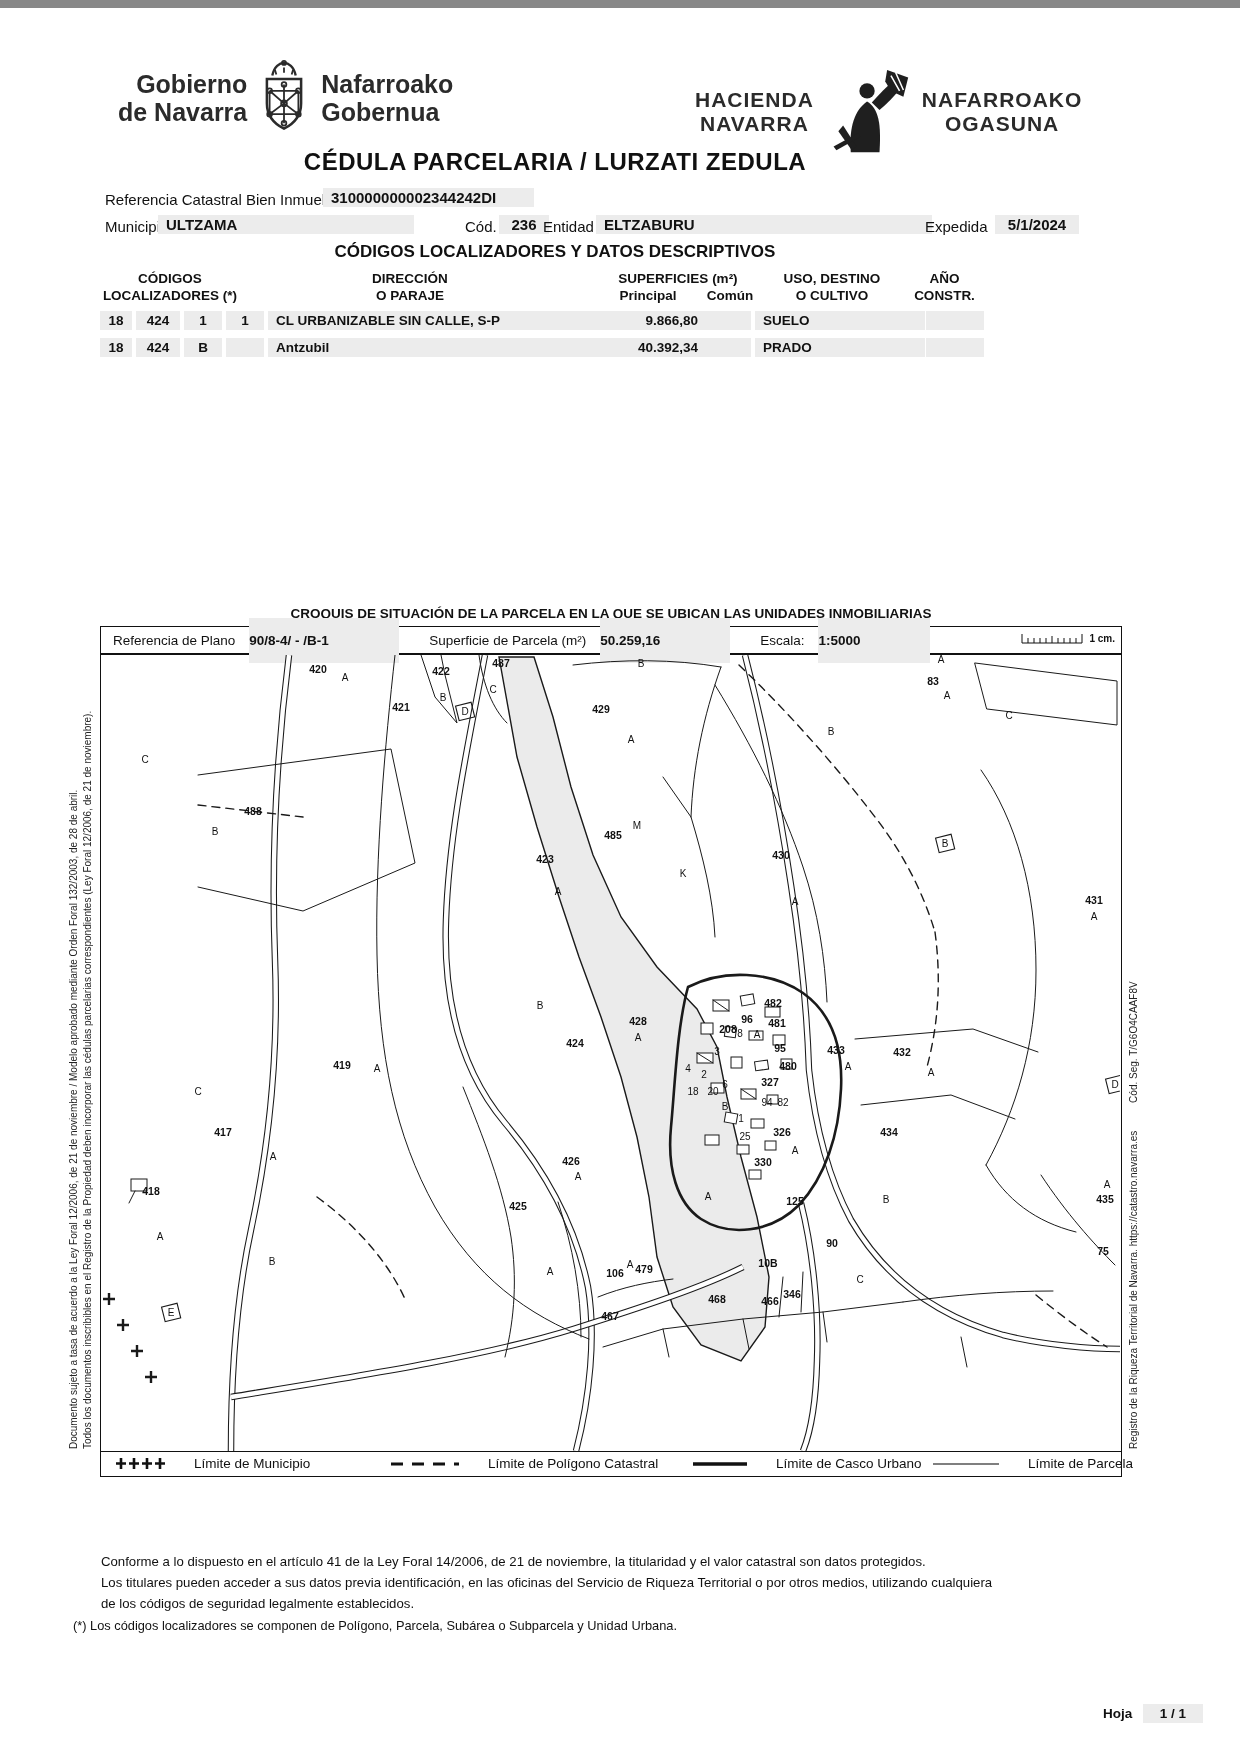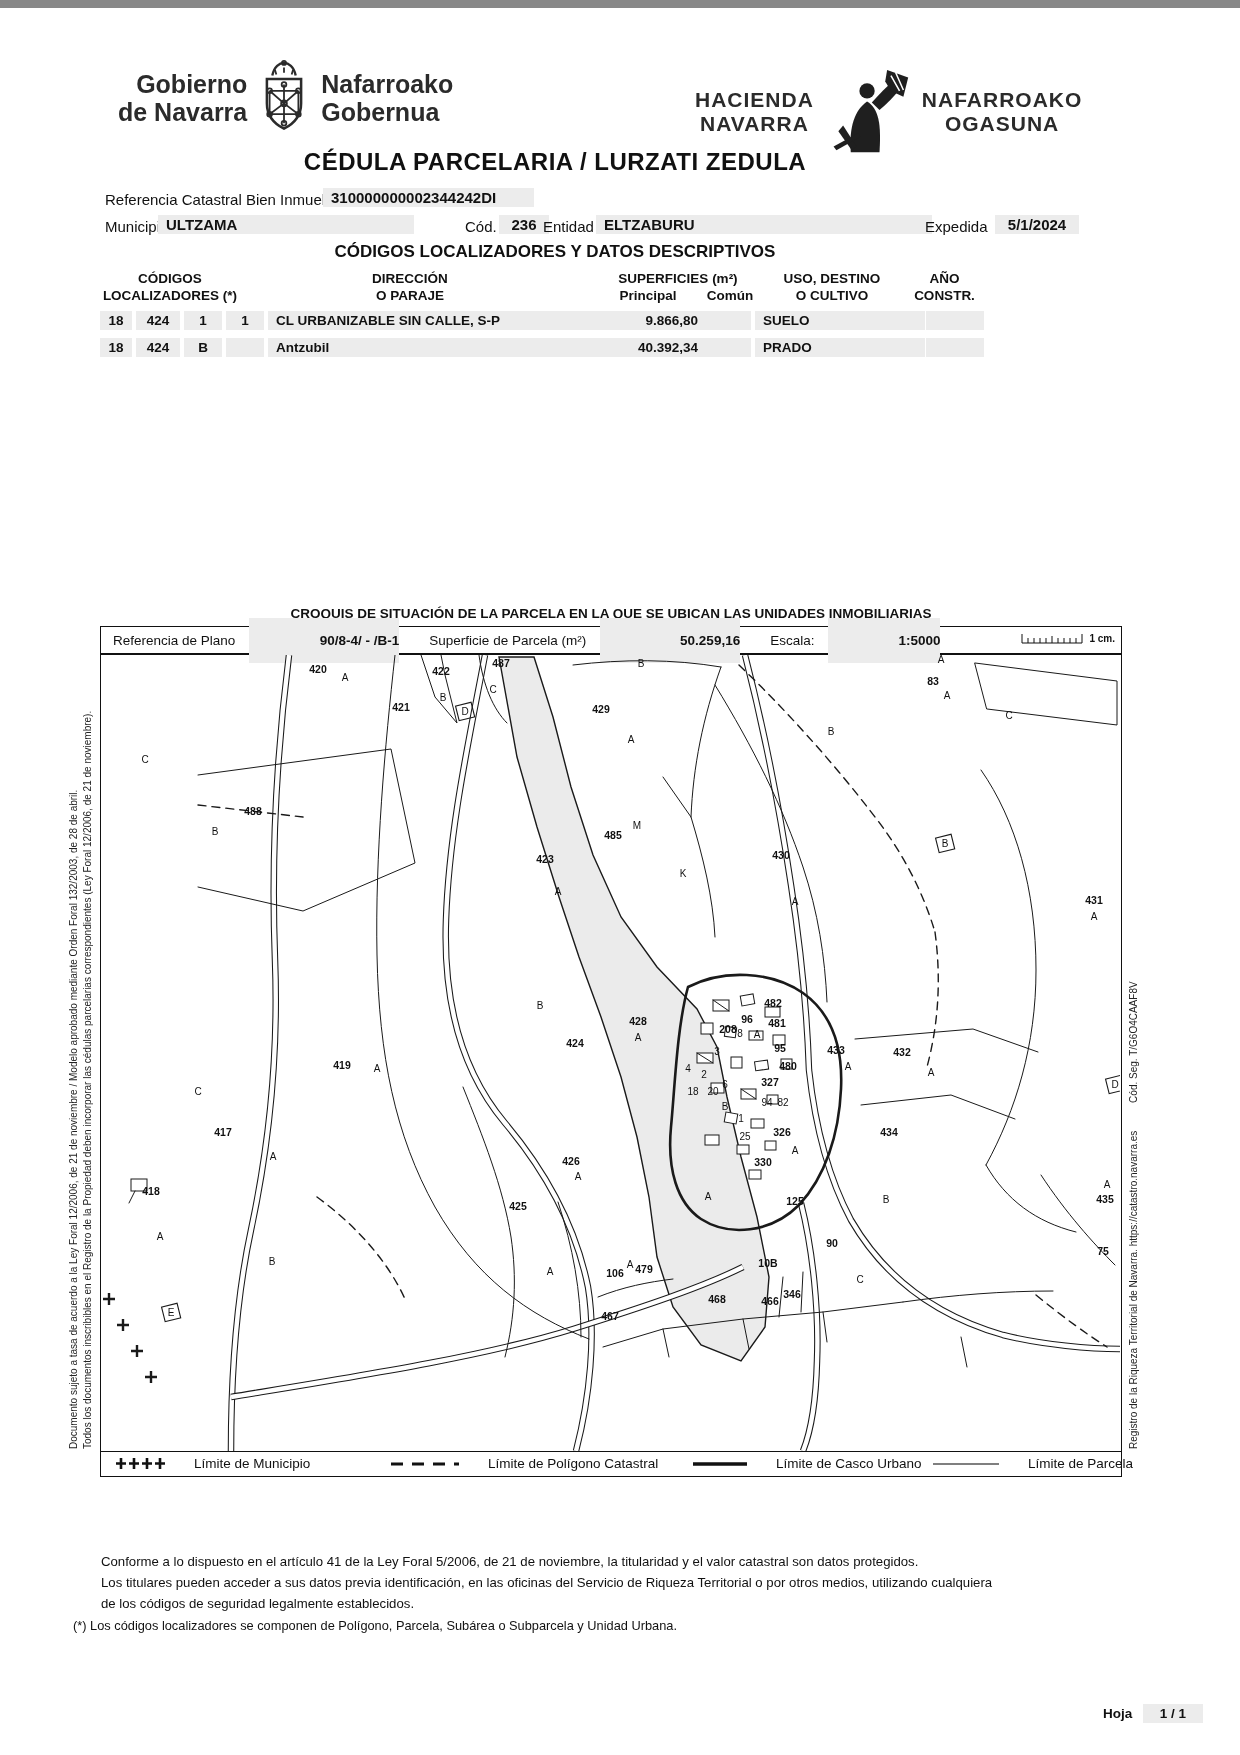--- a/index.html
+++ b/index.html
@@ -20,21 +20,21 @@
   
   .tbl-title{left:100px;top:234px;width:910px;text-align:center;font-size:17px;font-weight:bold}
   .th{font-size:13.5px;font-weight:bold;text-align:center;line-height:17px}
   .cell{position:absolute;background:#ececec;font-size:13.5px;font-weight:bold;height:19px;line-height:19px}
   .cell.c{text-align:center}.cell.r{text-align:right;padding-right:6px}.cell.l{padding-left:8px}
   
   .cro-title{left:100px;top:598px;width:1022px;text-align:center;font-size:13.5px;font-weight:bold}
   .crobox{left:100px;top:618px;width:1022px;height:851px;border:1.5px solid #111;box-sizing:border-box}
   .crohead{position:relative;height:26px;border-bottom:2px solid #111;display:flex;align-items:center;font-size:13.5px}
   .crohead .hl{margin-left:12px}
-  .crohead .hv{background:#ececec;font-weight:bold;text-align:right;padding:15px 0;margin-left:14px}
+  .crohead .hv{background:#ececec;font-weight:bold;text-align:left;padding:15px 0;margin-left:14px}
   .maparea{position:relative;width:1019px;height:796px}
   .legend{position:relative;height:27px;border-top:1.5px solid #111;font-size:13.5px}
   .leg-item{position:absolute;top:4px;display:flex;align-items:center;gap:27px;white-space:nowrap}
   
   svg text{font-family:"Liberation Sans",sans-serif}
   .tl{fill:none;stroke:#1a1a1a;stroke-width:1;stroke-linejoin:round;stroke-linecap:round}
   .dsh{stroke-width:1.4;stroke-dasharray:8 6}
   .thk{stroke-width:2.6}
   .rb{fill:none;stroke:#1a1a1a;stroke-width:6.5}
   .rw{fill:none;stroke:#fff;stroke-width:4.4}
@@ -170,21 +170,21 @@
     <div class="cell l" style="left:755px;top:330px;width:162px">PRADO</div>
     <div class="cell c" style="left:926px;top:330px;width:58px"></div>
   </div>
 
   <div class="abs cro-title">CROQUIS DE SITUACIÓN DE LA PARCELA EN LA QUE SE UBICAN LAS UNIDADES INMOBILIARIAS</div>
   <div class="abs crobox">
     <div class="crohead">
       <span class="hl">Referencia de Plano</span>
       <span class="hv" style="width:150px">90/8-4/ - /B-1</span>
       <span class="hl" style="margin-left:30px">Superficie de Parcela (m²)</span>
-      <span class="hv" style="width:140px">50.259,16</span>
+      <span class="hv" style="width:130px">50.259,16</span>
       <span class="hl" style="margin-left:30px">Escala:</span>
       <span class="hv" style="width:112px">1:5000</span>
       <span style="position:absolute;right:6px;top:4px;display:flex;align-items:center;gap:5px">
         <svg width="64" height="15" viewBox="0 0 64 15">
           <path d="M2,12 H62 M2,3 V12 M62,3 V12 M8,7 V12 M14,7 V12 M20,7 V12 M26,7 V12 M32,5 V12 M38,7 V12 M44,7 V12 M50,7 V12 M56,7 V12" stroke="#111" stroke-width="1" fill="none"></path>
         </svg>
         <span style="font-size:10px;font-weight:bold">1 cm.</span>
       </span>
     </div>
 
@@ -411,21 +411,21 @@
 
   <div class="abs" style="left:1128px;top:620px;height:821px">
     <span class="vtxt">
       <span>Registro de la Riqueza Territorial de Navarra. https://catastro.navarra.es</span>
       <span>&nbsp;&nbsp;&nbsp;&nbsp;&nbsp;&nbsp;&nbsp;&nbsp;</span>
       <span>Cód. Seg. T/G6O4CAAF8V</span>
     </span>
   </div>
 
   <div class="abs foot">
-    <div>Conforme a lo dispuesto en el artículo 41 de la Ley Foral 5/2006, de 21 de noviembre, la titularidad y el valor catastral son datos protegidos.</div>
+    <div>Conforme a lo dispuesto en el artículo 41 de la Ley Foral 14/2006, de 21 de noviembre, la titularidad y el valor catastral son datos protegidos.</div>
     <div>Los titulares pueden acceder a sus datos previa identificación, en las oficinas del Servicio de Riqueza Territorial o por otros medios, utilizando cualquiera</div>
     <div>de los códigos de seguridad legalmente establecidos.</div>
   </div>
   <div class="abs footnote">(*) Los códigos localizadores se componen de Polígono, Parcela, Subárea o Subparcela y Unidad Urbana.</div>
 
   <div class="abs hoja-lbl">Hoja</div>
   <div class="abs hoja-val graybox">1 / 1</div>
 </div>
 
 </body></html>

